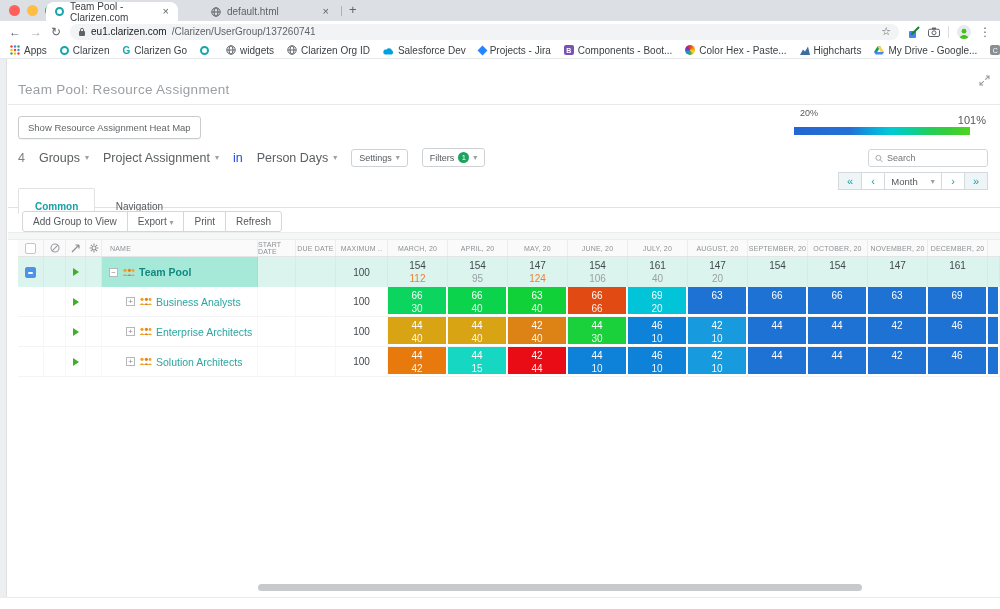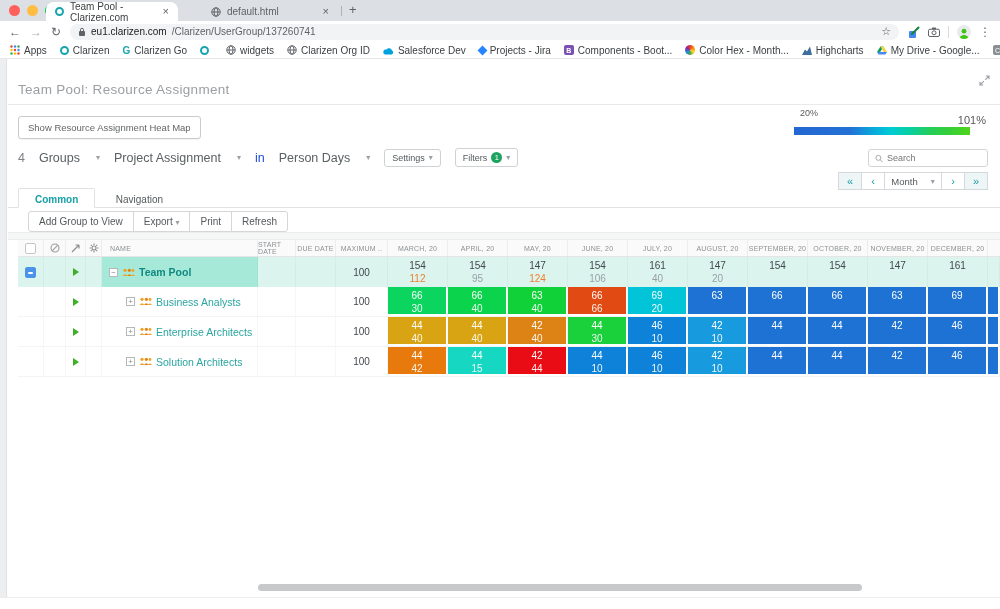--- a/index.html
+++ b/index.html
@@ -49,44 +49,44 @@
 .title-div{position:absolute;left:0;right:0;top:45px;border-top:1px solid #e9e9e9}
 .heat-btn{position:absolute;left:10px;top:57px;background:#fff;border:1px solid #c9cbcd;border-radius:3px;padding:5px 9px;font-size:9.5px;color:#636668;box-shadow:0 1px 1px rgba(0,0,0,.05)}
 .legend{position:absolute;right:14px;top:49px;width:192px;height:27px}
 .legend-min{position:absolute;left:6px;top:0;font-size:9px;color:#55585a}
 .legend-max{position:absolute;right:0;top:6px;font-size:11px;color:#55585a}
 .legend-bar{position:absolute;left:0;right:16px;bottom:0;height:8px;background:#2367d2}
 
 
 .viewbar{position:absolute;left:10px;top:89px;display:flex;align-items:center;gap:14px;font-size:12.5px;color:#5b6063}
 .vb-count{color:#7d8184}
-.dd{display:flex;align-items:center;gap:16px}
+.dd{display:flex;align-items:center;gap:5px}
 .caret{font-size:8px;color:#9aa0a6}
 .vb-in{color:#1d4ed8}
 .sm-btn{display:flex;align-items:center;gap:4px;border:1px solid #cfd2d4;border-radius:3px;background:#fff;padding:3px 7px;font-size:9px;color:#55595c}
 .badge{width:11px;height:11px;border-radius:50%;background:#1ca35f;color:#fff;font-size:7.5px;display:flex;align-items:center;justify-content:center}
 .search{position:absolute;right:12px;top:90px;width:120px;height:18px;border:1px solid #d2d5d7;border-radius:3px;display:flex;align-items:center;padding:0 6px;gap:4px;background:#fff}
 .search input{border:0;outline:0;width:100%;font-size:9px;color:#555;font-family:Liberation Sans, sans-serif;background:transparent}
 .mnav{position:absolute;right:12px;top:113px;height:18px;display:flex}
 .mseg{border:1px solid #d6d9db;margin-left:-1px;display:flex;align-items:center;justify-content:center;font-size:11px;color:#1b9aa3;background:#fff;height:18px}
 .mseg.endbtn{background:#eef5f6;width:24px}
 .mseg.arrow{width:24px}
 .mseg.mid{width:58px;gap:13px;font-size:9.5px;color:#55595c}
 
 
 .ctabs{position:absolute;left:0;right:0;top:129px;height:20px;border-bottom:1px solid #e2e2e2;padding-left:10px}
-.ctab{display:inline-block;padding:5px 16px;font-size:10px;height:20px}
+.ctab{display:inline-block;padding:12px 16px;font-size:10px;height:20px}
 .ctab.active{background:#fff;border:1px solid #e2e2e2;border-bottom:1px solid #fff;color:#17a0a6;font-weight:bold;border-radius:2px 2px 0 0;position:relative;top:0}
 .ctab.idle{color:#55595c}
 
 
 .gridbar{position:absolute;left:10px;top:152px;display:flex;gap:12px}
 .bgroup{display:flex}
 .gbtn{border:1px solid #d6d6d6;background:#fff;margin-left:-1px;padding:4px 10px;font-size:10px;color:#55595c}
-.bgroup .gbtn:first-child{border-radius:3px 0 0 3px;margin-left:10px}
+.bgroup .gbtn:first-child{border-radius:3px 0 0 3px;margin-left:4px}
 .bgroup .gbtn:last-child{border-radius:0 3px 3px 0}
 .gbtn.disabled{color:#bcbfc1}
 .band{position:absolute;left:0;right:0;top:173px;height:8px;background:#f5f6f6;border-top:1px solid #ececec;border-bottom:1px solid #ececec}
 
 
 .grid{position:absolute;left:10px;right:0;top:181px}
 .ghead{display:flex;height:17px;background:#fafafa;border-bottom:1px solid #e5e5e5;font-size:7px;letter-spacing:.2px;color:#8d9194}
 .hc{display:flex;align-items:center;justify-content:center;border-right:1px solid #ededed;height:100%}
 .w-sel{width:26px}.w-blk{width:22px}.w-arr{width:20px}.w-gear{width:16px}
 .w-name{width:156px}.w-start{width:38px}.w-due{width:40px}.w-max{width:52px}
@@ -230,21 +230,21 @@
     <span class="bm">
       <span class="bicon b-jira"></span>
       <span>Projects - Jira</span>
     </span>
     <span class="bm">
       <span class="bicon b-boot">B</span>
       <span>Components - Boot...</span>
     </span>
     <span class="bm">
       <span class="bicon b-hex"></span>
-      <span>Color Hex - Month...</span>
+      <span>Color Hex - Paste...</span>
     </span>
     <span class="bm">
       <svg class="bicon" width="10" height="9" viewBox="0 0 10 9">
           <path d="M0 9 L3 3.5 L5 5.5 L8 0.5 L10 9 Z" fill="#3c6e9e"></path>
         </svg>
       <span>Highcharts</span>
     </span>
     <span class="bm">
       <svg class="bicon" width="10" height="9" viewBox="0 0 10 9">
           <path d="M3.4 0.5 L6.6 0.5 L3.2 6 L0 6 Z" fill="#0f9d58" transform="translate(0,0)"></path>

